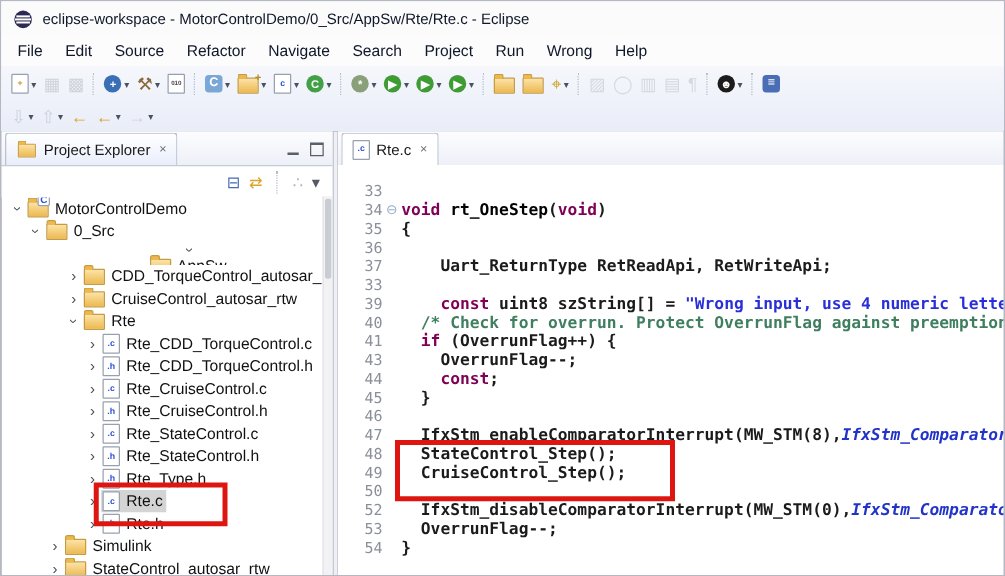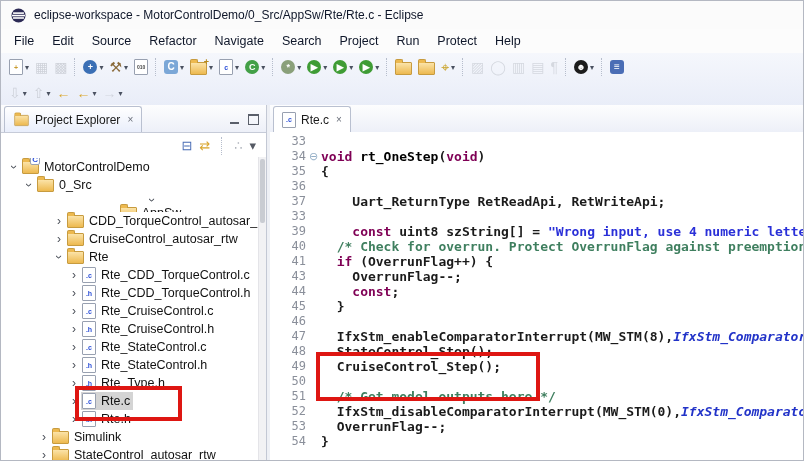--- a/index.html
+++ b/index.html
@@ -58,21 +58,21 @@
   .chev{width:14px;text-align:center;color:#4a4f58;font-size:12px;flex:none;line-height:1}
   .chev.exp{transform:rotate(90deg)}
   .lblwrap{display:inline-flex;align-items:center;gap:5px;padding:1px 3px 1px 1px}
   .selw{background:#d4d4d4}
   .tfold{flex:none;margin-top:0}
   .tdoc2{flex:none;color:#2b4fd8}
   .tlabel{line-height:1}
   .escroll{position:absolute;right:0;top:52px;bottom:0;width:7px;background:#f2f2f4;border-left:1px solid #e4e4e8}
   .ethumb{position:absolute;top:2px;left:1px;width:5px;height:64px;background:#c9ccd2;border-radius:2px}
   
-  .ebody{position:absolute;top:27px;left:0;right:0;bottom:0;padding-top:2px;overflow:hidden;background:#fff}
+  .ebody{position:absolute;top:27px;left:0;right:0;bottom:0;padding-top:14px;overflow:hidden;background:#fff}
   .cline{height:15px;display:flex;align-items:stretch}
   .lnum{width:36px;text-align:right;color:#8a8f9a;font:400 12px/15px "DejaVu Sans Mono",monospace;flex:none}
   .foldc{width:15px;text-align:center;color:#93aec6;font-size:11px;line-height:15px;flex:none}
   .codeseg{white-space:pre;font:600 13px/15px "DejaVu Sans Mono",monospace;color:#1b1b1b}
   .codeseg .k{color:#7f0055;font-weight:700}
   .codeseg .s{color:#2a30d8}
   .codeseg .c{color:#3f7f5f}
   .codeseg .e{color:#2233c8;font-style:italic}
   .codeseg .f{color:#000;font-weight:700}
   
@@ -97,21 +97,21 @@
 
   <div class="menubar">
       <span class="mitem">File</span>
       <span class="mitem">Edit</span>
       <span class="mitem">Source</span>
       <span class="mitem">Refactor</span>
       <span class="mitem">Navigate</span>
       <span class="mitem">Search</span>
       <span class="mitem">Project</span>
       <span class="mitem">Run</span>
-      <span class="mitem">Protect</span>
+      <span class="mitem">Wrong</span>
       <span class="mitem">Help</span>
     </div>
 
   <div class="toolbar">
     <div class="trow1">
         <span class="tbi">
           <span class="dsm" style="color: rgb(201, 155, 46);">+</span>
           <span class="dd">▾</span>
         </span>
         <span class="tbi">
@@ -468,25 +468,20 @@
             <span class="lnum">49</span>
             <span class="foldc"></span>
             <span class="codeseg"><span>  CruiseControl_Step();</span></span>
           </div>
           <div class="cline">
             <span class="lnum">50</span>
             <span class="foldc"></span>
             <span class="codeseg"></span>
           </div>
           <div class="cline">
-            <span class="lnum">51</span>
-            <span class="foldc"></span>
-            <span class="codeseg"><span>  </span><span class="c">/* Get model outputs here */</span></span>
-          </div>
-          <div class="cline">
             <span class="lnum">52</span>
             <span class="foldc"></span>
             <span class="codeseg"><span>  IfxStm_disableComparatorInterrupt(MW_STM(0),</span><span class="e">IfxStm_Comparator_0</span></span>
           </div>
           <div class="cline">
             <span class="lnum">53</span>
             <span class="foldc"></span>
             <span class="codeseg"><span>  OverrunFlag--;</span></span>
           </div>
           <div class="cline">

